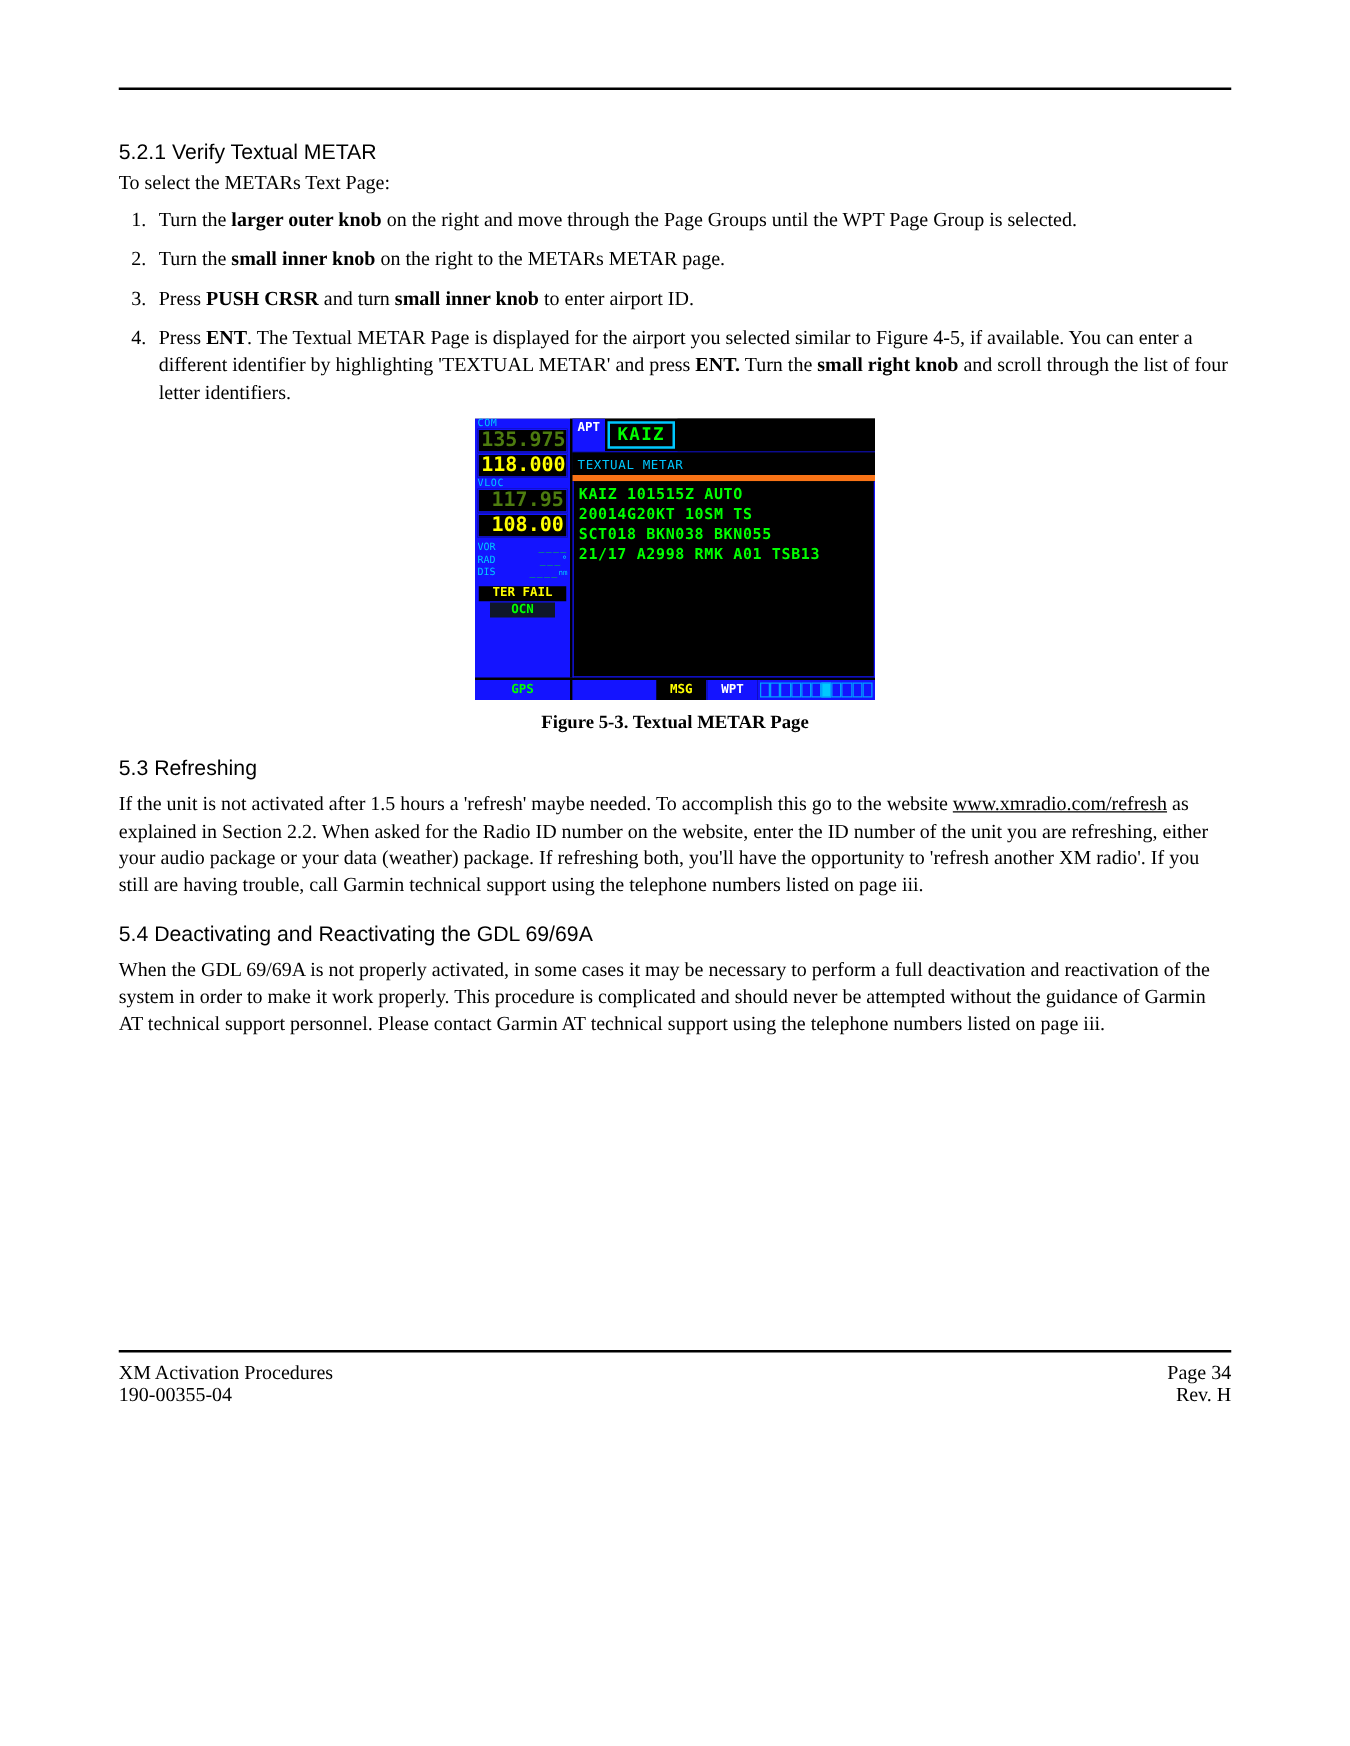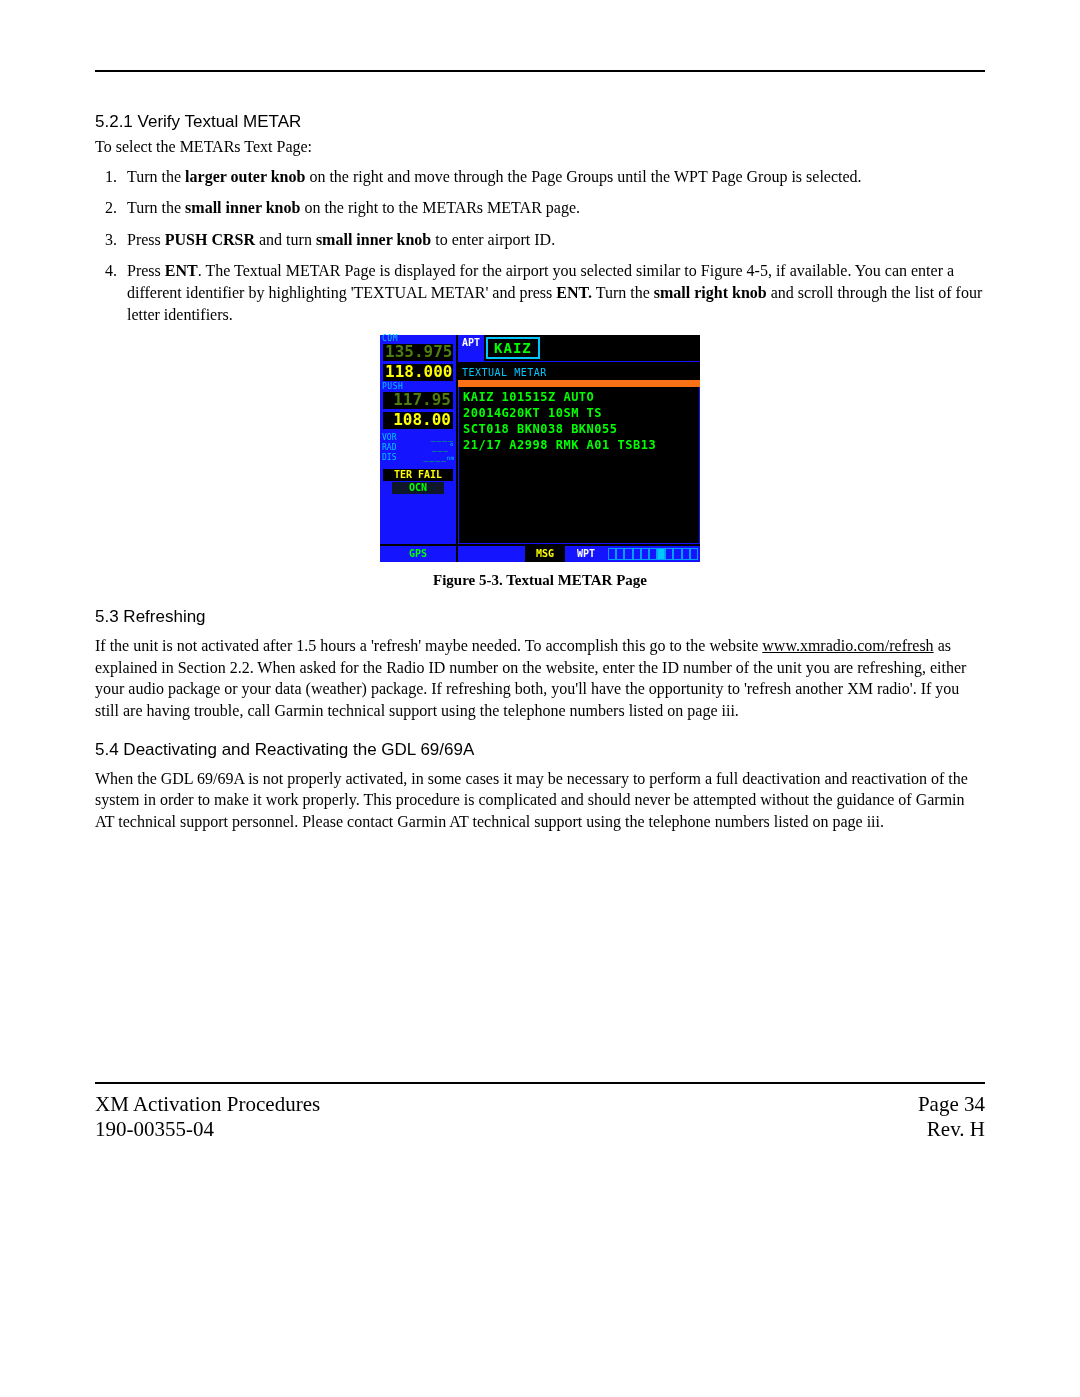--- a/index.html
+++ b/index.html
@@ -155,21 +155,21 @@
     font-weight: bold;
     letter-spacing: 1px;
     margin: 2px 2px 2px 2px;
   }
   .apt-rest { flex:1; background:#000; }
   .subhead {
     color: #00c8ff;
     font-size: 10px;
     padding: 6px 4px 2px 4px;
     background: #000;
-    border-bottom: 7px solid #f97316;
+    border-bottom: 5px solid #f97316;
     letter-spacing: 0.5px;
   }
   .metar-body {
     background: #000;
     border: 1px solid #1414ff;
     border-top: none;
     padding: 2px 4px 4px 4px;
     min-height: 150px;
   }
   .metar-line {
@@ -205,21 +205,21 @@
   }
   .bb-grid span {
     width:7px; height:10px; background:#1414ff; border:1px solid #00a0ff; margin-right:0;
   }
   .bb-grid span.on { background:#00c8ff; }
 
   
   .footer {
     display: flex;
     justify-content: space-between;
-    font-size: 21px;
+    font-size: 16px;
     margin-top: 4px;
   }
 </style>
 </head>
 <body>
 
 <div class="page">
   <div class="top-rule"></div>
 
   <h3 class="sec">5.2.1  Verify Textual METAR</h3>
@@ -240,21 +240,21 @@
     </li>
   </ol>
 
   <div class="device-wrap">
     <div class="device">
       <div class="dev-row">
         <div class="leftcol">
           <div class="lbl-sm">COM</div>
           <div class="freq">135.975</div>
           <div class="freq yellow">118.000</div>
-          <div class="lbl-sm">PUSH</div>
+          <div class="lbl-sm">VLOC</div>
           <div class="freq">117.95</div>
           <div class="freq yellow">108.00</div>
           <div class="vorblock">
             <div class="vorline">
                 <span>VOR</span>
                 <span class="dashes">____</span>
               </div>
             <div class="vorline">
                 <span>RAD</span>
                 <span><span class="dashes">___</span><span>°</span></span>

